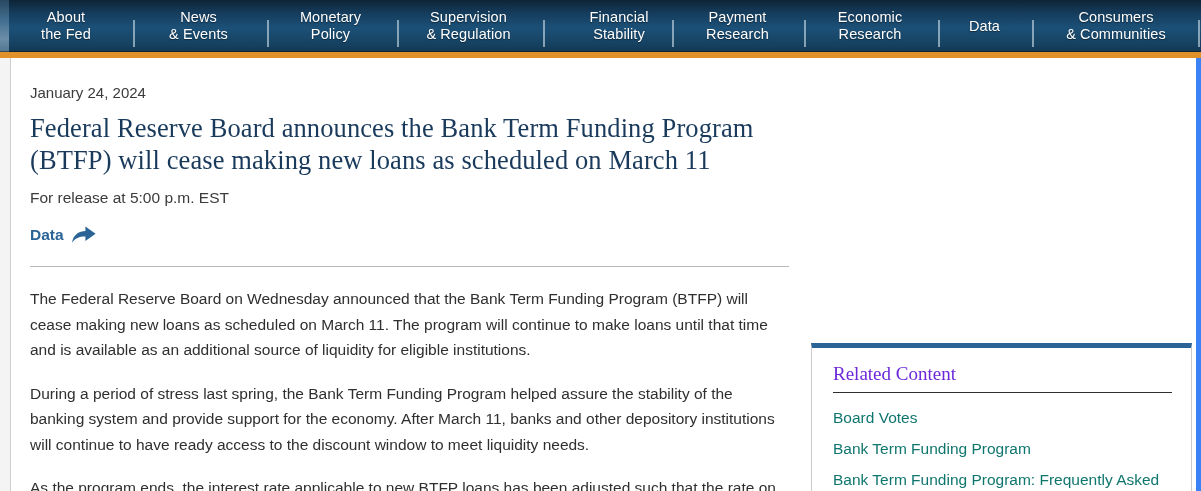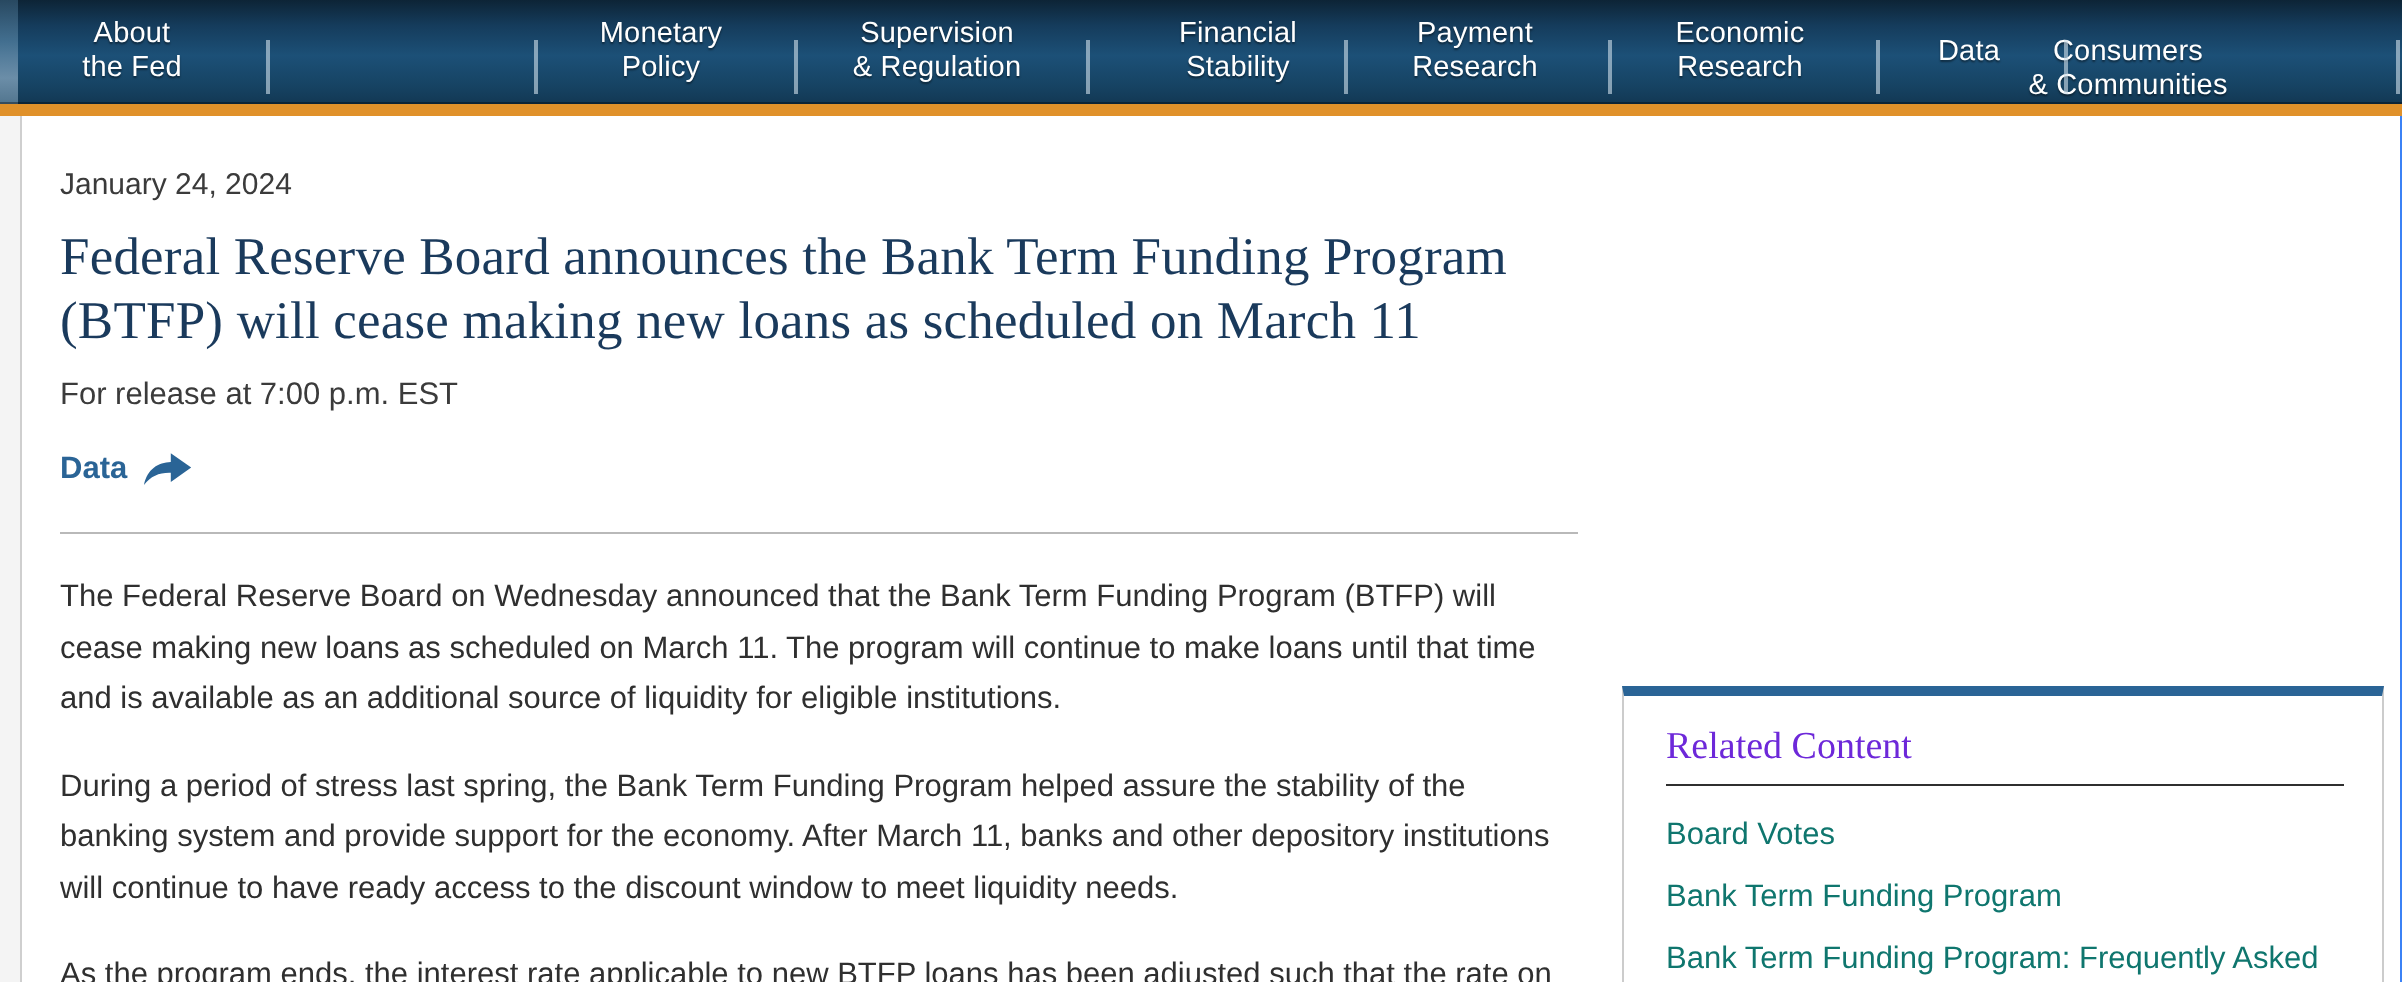--- a/index.html
+++ b/index.html
@@ -100,21 +100,21 @@
     background: #f4f4f4;
   }
   .content-frame {
     position: absolute;
     left: 10px;
     top: 0;
     width: 1191px;
     height: 433px;
     background: #ffffff;
     border-left: 1px solid #cfcfcf;
-    border-right: 1px solid #3b82f6;
+    border-right: 5px solid #3b82f6;
   }
 
   
   .article {
     position: absolute;
     left: 19px;
     top: 26px;
     width: 760px;
   }
   .date-line {
@@ -208,20 +208,24 @@
 </head>
 <body>
 
 <div class="nav-wrap">
   <div class="nav-left-stub"></div>
   <div class="nav-items" id="nav-items">
       <div class="nav-item" style="left: 10px; width: 112px;">
         <span class="ln">About</span>
         <span class="ln">the Fed</span>
       </div>
+      <div class="nav-item" style="left: 141px; width: 115px;">
+        <span class="ln">News</span>
+        <span class="ln">&amp; Events</span>
+      </div>
       <div class="nav-item" style="left: 274px; width: 113px;">
         <span class="ln">Monetary</span>
         <span class="ln">Policy</span>
       </div>
       <div class="nav-item" style="left: 404px; width: 129px;">
         <span class="ln">Supervision</span>
         <span class="ln">&amp; Regulation</span>
       </div>
       <div class="nav-item" style="left: 564px; width: 110px;">
         <span class="ln">Financial</span>
@@ -231,21 +235,21 @@
         <span class="ln">Payment</span>
         <span class="ln">Research</span>
       </div>
       <div class="nav-item" style="left: 812px; width: 116px;">
         <span class="ln">Economic</span>
         <span class="ln">Research</span>
       </div>
       <div class="nav-item" style="left: 947px; width: 75px;">
         <span class="ln">Data</span>
       </div>
-      <div class="nav-item" style="left: 988px; width: 152px; justify-content: flex-end;">
+      <div class="nav-item" style="left: 1040px; width: 152px;">
         <span class="ln">Consumers</span>
         <span class="ln">&amp; Communities</span>
       </div>
       <div class="nav-sep" style="left: 133px;"></div>
       <div class="nav-sep" style="left: 267px;"></div>
       <div class="nav-sep" style="left: 397px;"></div>
       <div class="nav-sep" style="left: 543px;"></div>
       <div class="nav-sep" style="left: 672px;"></div>
       <div class="nav-sep" style="left: 804px;"></div>
       <div class="nav-sep" style="left: 938px;"></div>
@@ -258,21 +262,21 @@
 
 <div class="page">
   <div class="content-frame">
 
     <div class="article">
 
       <p class="date-line">January 24, 2024</p>
 
       <h1 class="headline">Federal Reserve Board announces the Bank Term Funding Program (BTFP) will cease making new loans as scheduled on March 11</h1>
 
-      <p class="release-time">For release at 7:00 p.m. EST</p>
+      <p class="release-time">For release at 5:00 p.m. EST</p>
 
       <div class="share-row">
         <a class="share-link">Data</a>
         <span class="share-icon">
           <svg width="26" height="20" viewBox="0 0 26 20" aria-hidden="true">
             <path d="M1 17.5 C2.5 9.5 8.2 6.2 14.4 6.0 L14.4 1.6 L24.6 8.8 L14.4 16.0 L14.4 11.4 C8.8 11.2 4.4 13.0 1 17.5 Z" fill="#2a6496"></path>
           </svg>
         </span>
       </div>
 

